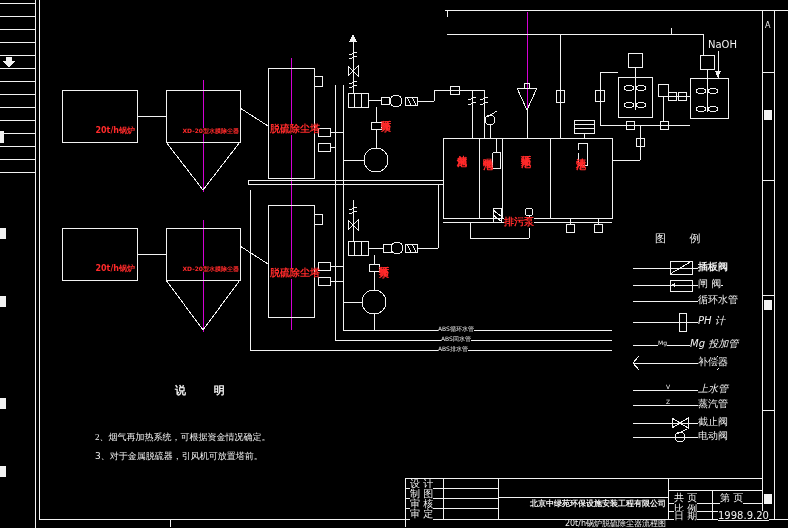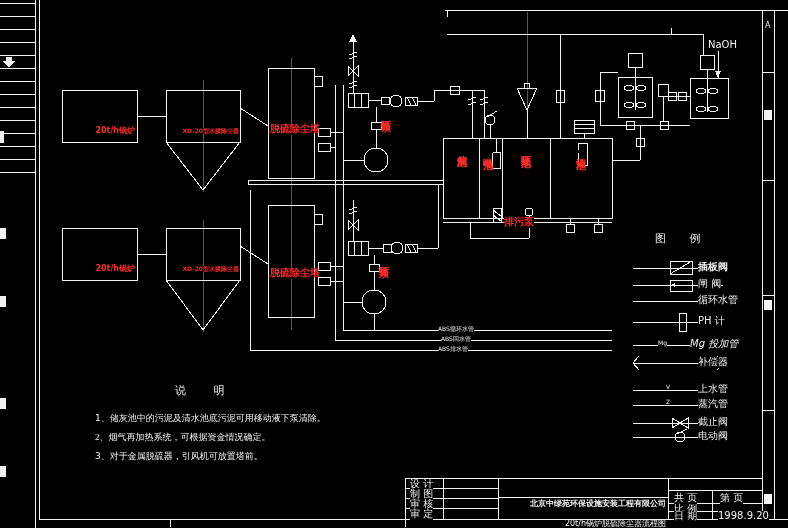--- a/index.html
+++ b/index.html
@@ -323,41 +323,40 @@
   <div class="lbl wht f6" style="left:438px;top:326px;">ABS循环水管</div>
   <div class="lbl wht f6" style="left:441px;top:336px;">ABS回水管</div>
   <div class="lbl wht f6" style="left:438px;top:346px;">ABS排水管</div>
 
   <div class="lbl wht f8" style="left:765px;top:22px;">A</div>
 
   <div class="lbl wht f11" style="left:655px;top:233px;letter-spacing:10px;text-align:right;">图  例</div>
   <div class="lbl wht f7" style="left:698px;top:262px;font-weight:bold;">插板阀</div>
   <div class="lbl wht f7" style="left:698px;top:279px;">闸 阀</div>
   <div class="lbl wht f7" style="left:698px;top:295px;">循环水管</div>
-  <div class="lbl wht f7" style="left:698px;top:316px;">PH 计</div>
+  <div class="lbl wht f7" style="left:698px;top:316px;font-style:italic;">PH 计</div>
   <div class="lbl wht f6" style="left:658px;top:340px;">Mg</div>
   <div class="lbl wht f7" style="left:690px;top:339px;font-style:italic;">Mg 投加管</div>
   <div class="lbl wht f7" style="left:698px;top:357px;">补偿器</div>
   <div class="lbl wht f6" style="left:666px;top:384px;">V</div>
-  <div class="lbl wht f7" style="left:698px;top:384px;">上水管</div>
+  <div class="lbl wht f7" style="left:698px;top:384px;font-style:italic;">上水管</div>
   <div class="lbl wht f6" style="left:666px;top:399px;">Z</div>
   <div class="lbl wht f7" style="left:698px;top:399px;">蒸汽管</div>
   <div class="lbl wht f7" style="left:698px;top:417px;">截止阀</div>
   <div class="lbl wht f7" style="left:698px;top:431px;">电动阀</div>
 
-  <div class="lbl wht f11" style="left:175px;top:385px;letter-spacing:12px;font-weight:normal;">说  明</div>
-  <div class="lbl wht f9" style="left:95px;top:414px;">1、储灰池中的污泥及清水池底污泥可用移动液下泵清除。</div>
+  <div class="lbl wht f11" style="left:175px;top:385px;letter-spacing:12px;font-weight:bold;">说  明</div>
   <div class="lbl wht f9" style="left:95px;top:433px;font-family:Liberation Serif, serif;">2、烟气再加热系统，可根据资金情况确定。</div>
   <div class="lbl wht f9" style="left:95px;top:452px;">3、对于金属脱硫器，引风机可放置塔前。</div>
 
   <div class="lbl wht f7" style="left:410px;top:479px;">设  计</div>
   <div class="lbl wht f7" style="left:410px;top:489px;">制  图</div>
   <div class="lbl wht f7" style="left:410px;top:499px;">审  核</div>
   <div class="lbl wht f7" style="left:410px;top:509px;">审  定</div>
   <div class="lbl wht f8 ctr" style="left:500px;top:484px;width:166px;font-weight:bold;">北京中绿苑环保设施安装工程有限公司</div>
   <div class="lbl wht f8 ctr" style="left:500px;top:504px;width:166px;">20t/h锅炉脱硫除尘器流程图</div>
   <div class="lbl wht f7" style="left:674px;top:493px;">共  页</div>
   <div class="lbl wht f7" style="left:720px;top:493px;">第  页</div>
   <div class="lbl wht f7" style="left:674px;top:504px;">比  例</div>
   <div class="lbl wht f7" style="left:674px;top:511px;">日  期</div>
-  <div class="lbl wht f7" style="left:718px;top:511px;">1998.9.20</div>
+  <div class="lbl wht f7" style="left:718px;top:511px;text-decoration:underline;">1998.9.20</div>
 
 </div>
 
 </body></html>

